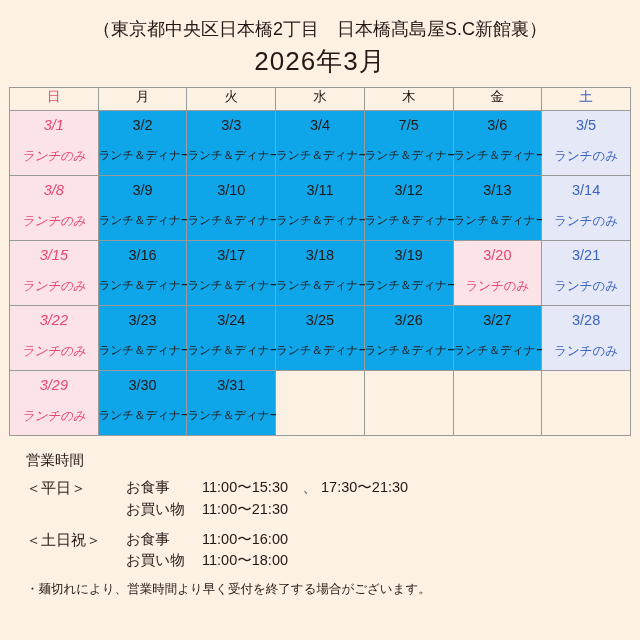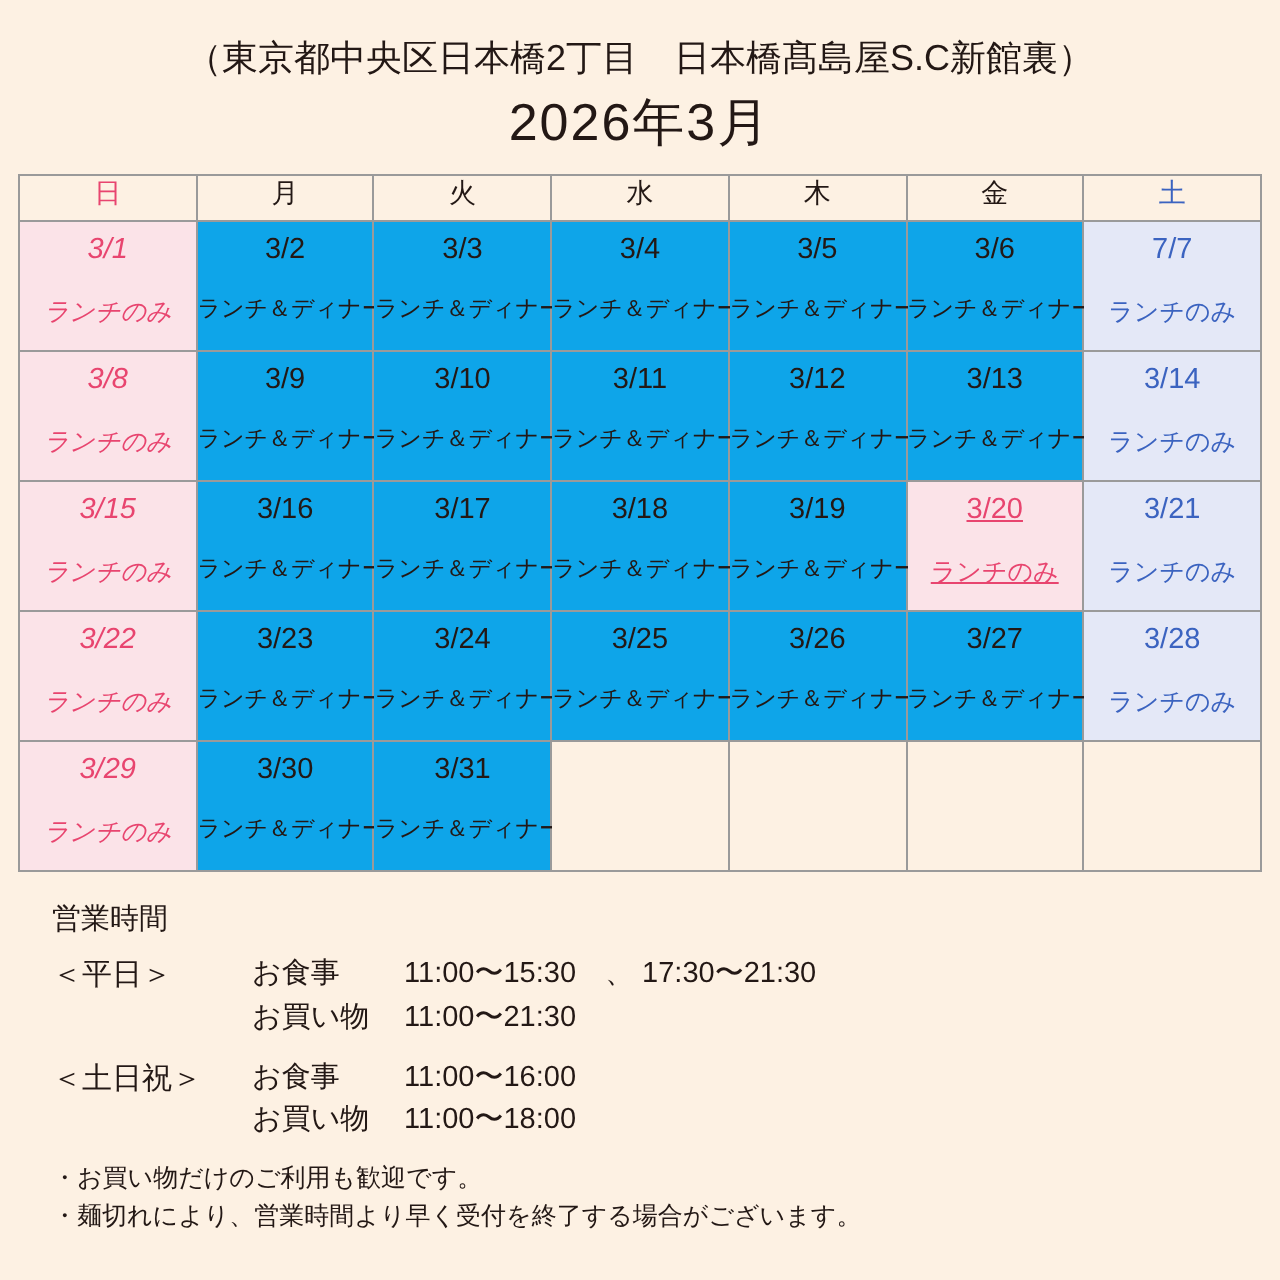--- a/index.html
+++ b/index.html
@@ -81,21 +81,21 @@
     font-size: 11.5px;
     margin-top: 17px;
     line-height: 1;
     white-space: nowrap;
   }
   .note.lunch {
     font-size: 12.5px;
   }
   .sun-text { color: #e8456f; font-style: italic; }
   .sat-text { color: #3b63c0; }
-  .hl-text { color: #e8456f; text-decoration: underline; }
+  .hl-text { color: #e8456f; }
   .hours {
     margin: 14px 0 0 26px;
     font-size: 14px;
     line-height: 1.45;
   }
   .hours-title {
     font-size: 14.5px;
     margin-bottom: 6px;
   }
   .hours-row {
@@ -158,29 +158,29 @@
         </td>
         <td class="cell">
           <div class="daynum">3/3</div>
           <div class="note">ランチ＆ディナー</div>
         </td>
         <td class="cell">
           <div class="daynum">3/4</div>
           <div class="note">ランチ＆ディナー</div>
         </td>
         <td class="cell">
-          <div class="daynum">3/5</div>
+          <div class="daynum">7/5</div>
           <div class="note">ランチ＆ディナー</div>
         </td>
         <td class="cell">
           <div class="daynum">3/6</div>
           <div class="note">ランチ＆ディナー</div>
         </td>
         <td class="cell sat-cell">
-          <div class="daynum sat-text">7/7</div>
+          <div class="daynum sat-text">3/5</div>
           <div class="note lunch sat-text">ランチのみ</div>
         </td>
       </tr>
 
       <tr>
         <td class="cell sun-cell">
           <div class="daynum sun-text">3/8</div>
           <div class="note lunch sun-text">ランチのみ</div>
         </td>
         <td class="cell">
@@ -318,17 +318,16 @@
         </div>
         <div>
           <span class="lbl">お買い物</span>
           <span>11:00〜18:00</span>
         </div>
       </div>
     </div>
   </div>
 
   <div class="notes">
-    <div>・お買い物だけのご利用も歓迎です。</div>
     <div>・麺切れにより、営業時間より早く受付を終了する場合がございます。</div>
   </div>
 
 </div>
 
 </body></html>

